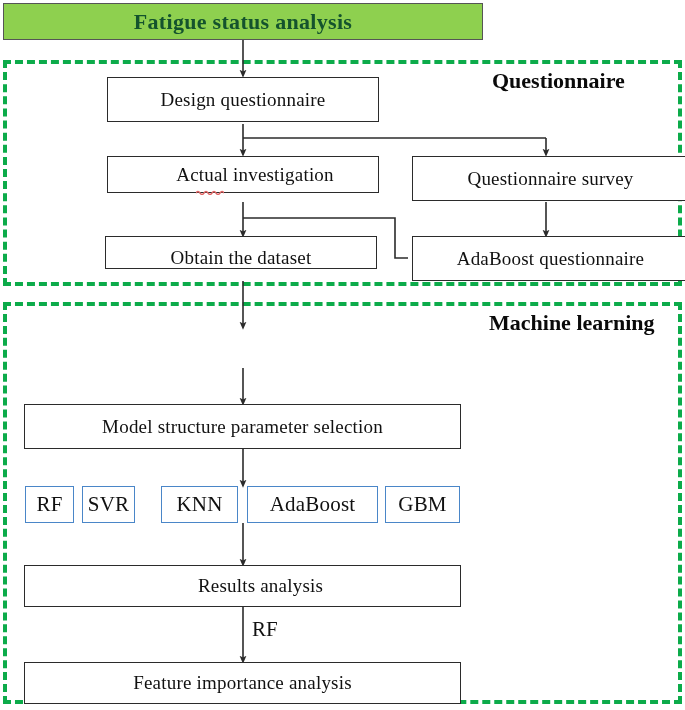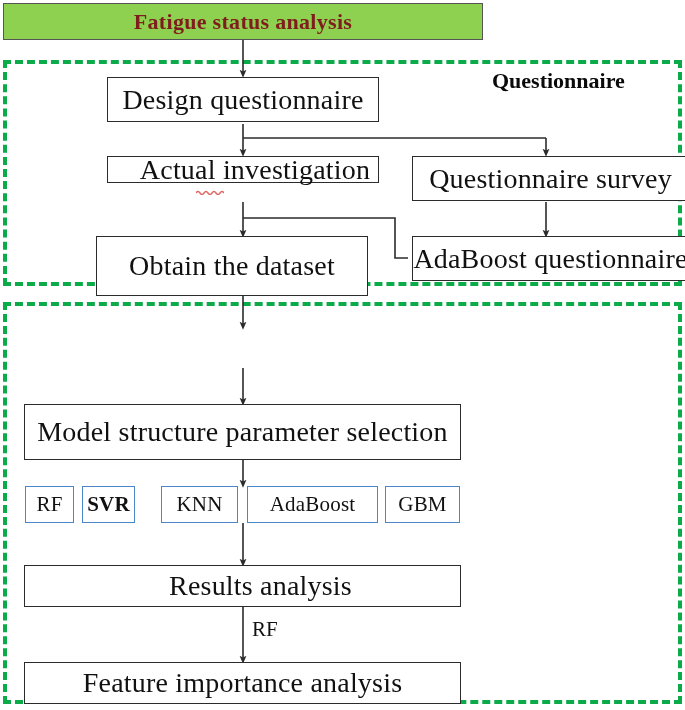--- a/index.html
+++ b/index.html
@@ -3,23 +3,23 @@
 <meta charset="utf-8">
 <style>
   html,body{margin:0;padding:0;background:#ffffff;}
   body{width:685px;height:710px;position:relative;overflow:hidden;
        font-family:"Liberation Serif","DejaVu Serif",serif;}
   #canvas{position:absolute;left:0;top:0;width:685px;height:710px;}
 
   .node{position:absolute;box-sizing:border-box;background:#ffffff;
         border:1.5px solid #2b2b2b;display:flex;align-items:center;
         justify-content:center;text-align:center;color:#111111;
-        font-size:28px;line-height:1.05;letter-spacing:.2px;z-index:3;}
+        font-size:19px;line-height:1.05;letter-spacing:.2px;z-index:3;}
 
-  .header-node{background:#8ed04f;border:1.5px solid #555555;color:#7f1d1d;
+  .header-node{background:#8ed04f;border:1.5px solid #555555;color:#14532d;
         font-weight:bold;font-size:22px;letter-spacing:.3px;}
 
   .algo{border:1.5px solid #4a86c8;font-size:21px;}
 
   .section{position:absolute;box-sizing:border-box;
         border:4px dashed #0cab4a;z-index:1;background:transparent;}
 
   .section-label{position:absolute;font-weight:bold;
         font-size:22px;color:#0a0a0a;z-index:4;white-space:nowrap;}
 
@@ -75,50 +75,51 @@
 
   <svg class="squiggle" style="left:196px;top:189px;" width="28" height="6" viewBox="0 0 28 6">
     <path d="M0,4 q2,-3 4,0 t4,0 t4,0 t4,0 t4,0 t4,0 t4,0" stroke="#e06666" stroke-width="1.4" fill="none"></path>
   </svg>
 
   <div class="node header-node" style="left:3px;top:3px;width:480px;height:37px;">
     <span>Fatigue status analysis</span>
   </div>
 
   <div class="section-label" style="left:492px;top:68px;">Questionnaire</div>
+  <div class="section-label" style="left:489px;top:310px;">Machine learning</div>
 
   <div class="node" style="left:107px;top:77px;width:272px;height:45px;">
     <span>Design questionnaire</span>
   </div>
 
-  <div class="node" style="left:107px;top:156px;width:272px;height:27px;padding-left:24px;">
+  <div class="node" style="left:107px;top:156px;width:272px;height:37px;padding-left:24px;">
     <span>Actual investigation</span>
   </div>
 
   <div class="node" style="left:412px;top:156px;width:277px;height:45px;">
     <span>Questionnaire survey</span>
   </div>
 
-  <div class="node" style="left:96px;top:236px;width:272px;height:60px;">
+  <div class="node" style="left:105px;top:236px;width:272px;height:33px;align-items:flex-end;">
     <span>Obtain the dataset</span>
   </div>
 
   <div class="node" style="left:412px;top:236px;width:277px;height:45px;">
     <span>AdaBoost questionnaire</span>
   </div>
 
 
-  <div class="node" style="left:24px;top:404px;width:437px;height:56px;">
+  <div class="node" style="left:24px;top:404px;width:437px;height:45px;">
     <span>Model structure parameter selection</span>
   </div>
 
   <div class="node algo" style="left:25px;top:486px;width:49px;height:37px;">
     <span>RF</span>
   </div>
-  <div class="node algo" style="left:82px;top:486px;width:53px;height:37px;font-weight:bold;">
+  <div class="node algo" style="left:82px;top:486px;width:53px;height:37px;">
     <span>SVR</span>
   </div>
   <div class="node algo" style="left:161px;top:486px;width:77px;height:37px;">
     <span>KNN</span>
   </div>
   <div class="node algo" style="left:247px;top:486px;width:131px;height:37px;">
     <span>AdaBoost</span>
   </div>
   <div class="node algo" style="left:385px;top:486px;width:75px;height:37px;">
     <span>GBM</span>

